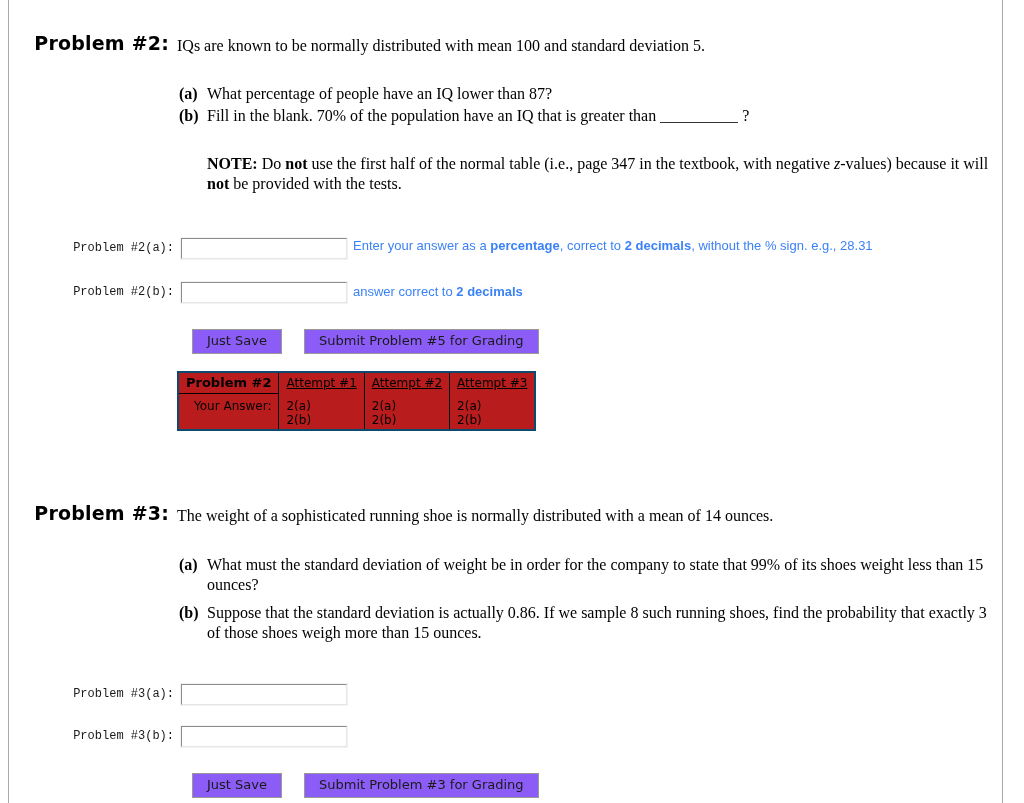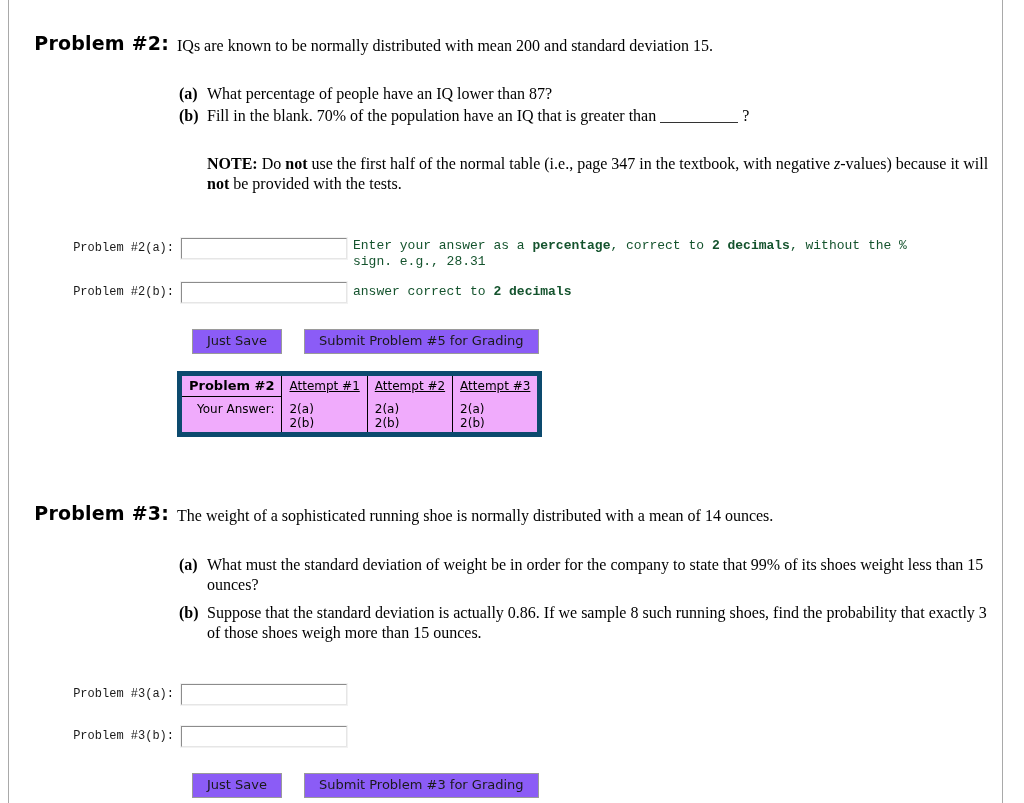--- a/index.html
+++ b/index.html
@@ -133,24 +133,24 @@
     border-color: #8c8c8c #e6e6e6 #e6e6e6 #8c8c8c;
     outline: 1px solid #f2f2f2;
     font-family: "DejaVu Sans", "Liberation Sans", sans-serif;
     font-size: 12px;
   }
   .hint {
     position: absolute;
     left: 344px;
     top: 0;
     width: 560px;
-    font-family: Liberation Mono, monospace;
+    font-family: Liberation Sans, sans-serif;
     font-size: 13px;
     line-height: 1.25;
-    color: #14532d;
+    color: #3b82f6;
   }
   .hint b { font-weight: bold; }
 
   
   .button-row { position: absolute; left: 0; }
   .btn {
     display: inline-block;
     background: #8b5cf6;
     border: 1px solid #9a9a9a;
     border-radius: 0;
@@ -159,23 +159,23 @@
     font-size: 13px;
     padding: 4px 14px 5px 14px;
     cursor: pointer;
     line-height: 1.1;
   }
   .btn.save { margin-right: 22px; }
 
   
   .attempts {
     position: absolute;
-    border: 5px solid #0c4a6e;
+    border: 2px solid #0c4a6e;
     border-collapse: collapse;
-    background: #f0abfc;
+    background: #b91c1c;
     font-family: "DejaVu Sans", "Liberation Sans", sans-serif;
     font-size: 12px;
   }
   .attempts td {
     padding: 2px 7px 2px 7px;
     vertical-align: top;
   }
   .attempts .col-label { text-align: right; white-space: nowrap; }
   .attempts .divider { border-left: 1px solid #000; }
   .attempts .hdr-title {
@@ -203,21 +203,21 @@
 
 <div class="frame-rule left"></div>
 <div class="frame-rule right"></div>
 
 <div class="page">
 
   <div class="problem-block" style="top:0;">
 
     <div class="prob-head" style="top:20px;">
       <div class="prob-label">Problem #2:</div>
-      <div class="prob-stem">IQs are known to be normally distributed with mean 200 and standard deviation 15.</div>
+      <div class="prob-stem">IQs are known to be normally distributed with mean 100 and standard deviation 5.</div>
     </div>
 
     <div class="parts" style="top:72px;">
       <div class="part">
         <span class="tag">(a)</span>
         <span>What percentage of people have an IQ lower than 87?</span>
       </div>
       <div class="part">
         <span class="tag">(b)</span>
         <span>Fill in the blank. 70% of the population have an IQ that is greater than</span><span class="blankline"></span><span>?</span>

